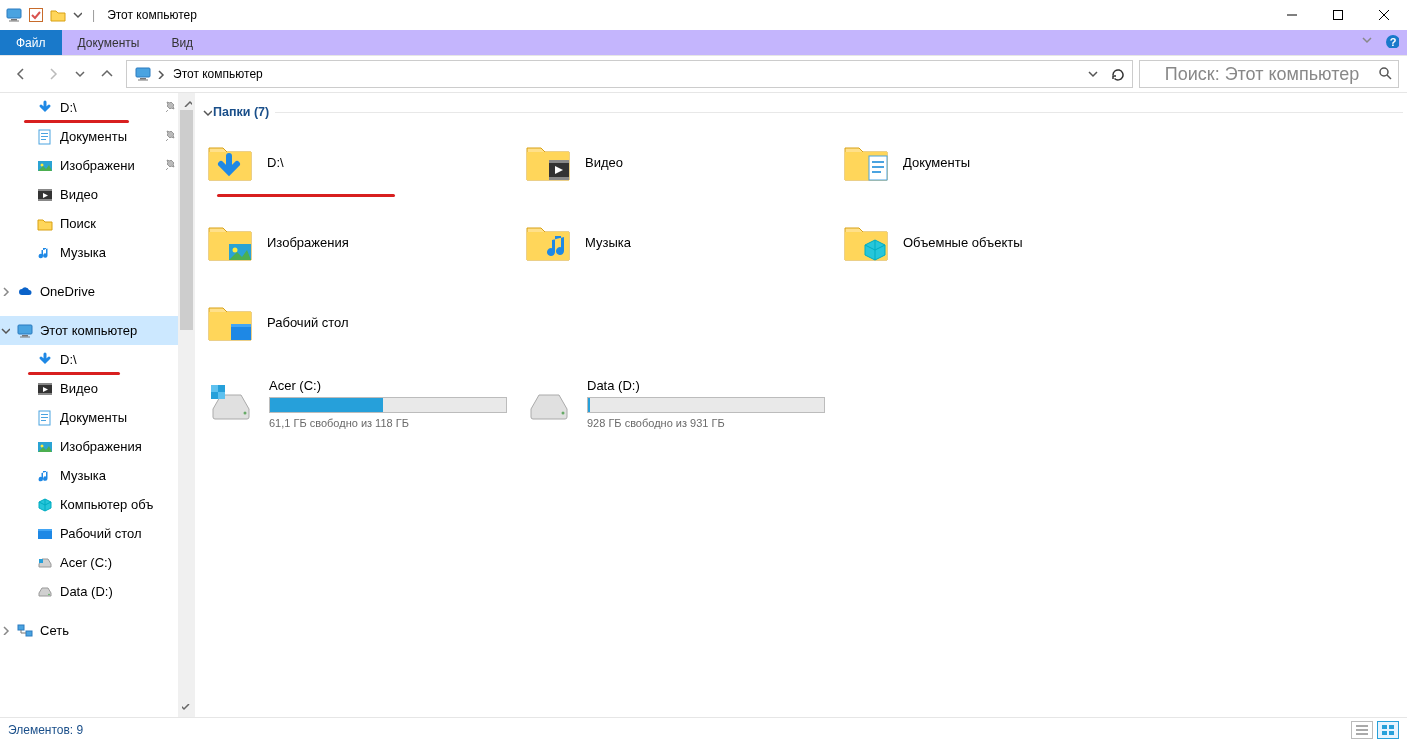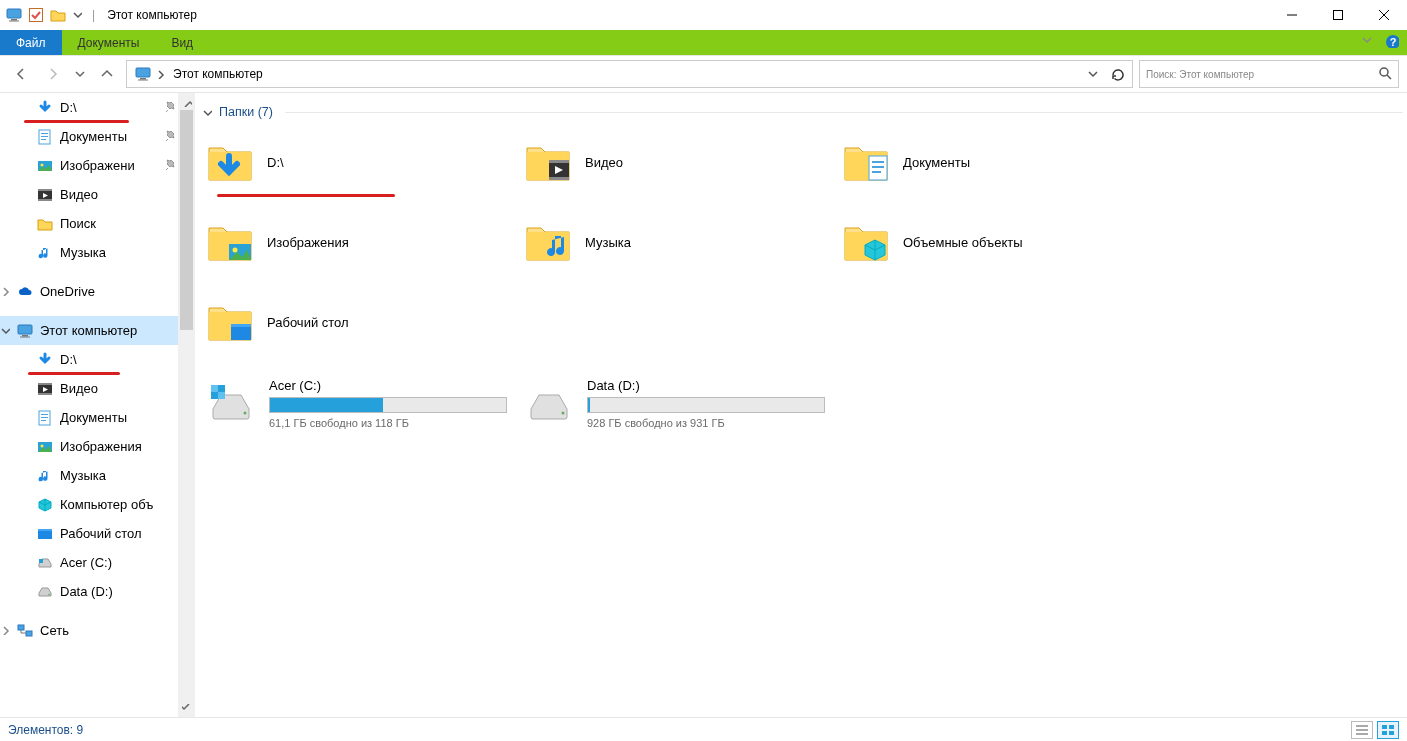--- a/index.html
+++ b/index.html
@@ -9,38 +9,38 @@
 .titlebar { height: 30px; display: flex; align-items: center; padding: 0 0 0 6px; background: #fff; position: relative; }
 .titlebar .qat { display: flex; align-items: center; gap: 6px; }
 .titlebar .qat .icon { width: 16px; height: 16px; display: inline-flex; align-items: center; justify-content: center; }
 .titlebar .sep { color: #999; margin: 0 4px; }
 .titlebar .title { font-size: 12px; margin-left: 2px; }
 .titlebar .winbtns { position: absolute; right: 0; top: 0; display: flex; }
 .titlebar .winbtns div { width: 46px; height: 30px; display: flex; align-items: center; justify-content: center; cursor: default; }
 .titlebar .winbtns svg { width: 10px; height: 10px; }
 
 
-.ribbonbar { height: 26px; display: flex; align-items: stretch; background: #84cc16; border-bottom: 1px solid #e6e6e6; position: relative; }
+.ribbonbar { height: 26px; display: flex; align-items: stretch; background: #c4b5fd; border-bottom: 1px solid #e6e6e6; position: relative; }
 .ribbonbar .filebtn { background: #1979ca; color: #fff; padding: 0 16px; display: flex; align-items: center; font-size: 12px; }
 .ribbonbar .tab { padding: 0 16px; display: flex; align-items: center; color: #333; font-size: 12px; }
 .ribbonbar .right { position: absolute; right: 8px; top: 0; height: 100%; display: flex; align-items: center; gap: 10px; }
 .ribbonbar .right svg { width: 14px; height: 14px; }
 
 
 .navrow { height: 36px; display: flex; align-items: center; padding: 4px 8px; gap: 6px; background: #fff; }
 .navrow .navbtn { width: 26px; height: 26px; display: flex; align-items: center; justify-content: center; color: #666; }
 .navrow .navbtn.disabled { color: #bbb; }
 .addrbar { flex: 1; height: 28px; border: 1px solid #ccc; display: flex; align-items: center; padding: 0 4px; background: #fff; }
 .addrbar .crumb { display: flex; align-items: center; gap: 4px; font-size: 12px; padding: 0 4px; }
 .addrbar .crumb svg.arrow { width: 10px; height: 10px; }
 .addrbar .spacer { flex: 1; }
 .addrbar .tail { display: flex; align-items: center; gap: 2px; }
 .addrbar .tail .abtn { width: 22px; height: 22px; display: flex; align-items: center; justify-content: center; }
 .searchbox { width: 260px; height: 28px; border: 1px solid #ccc; display: flex; align-items: center; padding: 0 6px; color: #888; }
-.searchbox .searchph { flex: 1; color: #888; font-size: 10px; }
+.searchbox .searchph { flex: 1; color: #888; font-size: 18px; text-align: center; }
 
 
 .body { flex: 1; display: flex; min-height: 0; border-top: 1px solid #e6e6e6; }
 
 
 .navtree { width: 195px; background: #fff; overflow-y: hidden; position: relative; border-right: none; }
 .navtree .scroll { position: absolute; right: 0; top: 0; bottom: 0; width: 17px; background: #f0f0f0; }
 .navtree .scroll .up, .navtree .scroll .down { height: 17px; display: flex; align-items: center; justify-content: center; color: #666; }
 .navtree .scroll .down { position: absolute; bottom: 0; width: 100%; }
 .navtree .scroll .thumb { position: absolute; top: 17px; left: 2px; right: 2px; height: 220px; background: #cdcdcd; }
@@ -48,21 +48,21 @@
 .navtree li.item { display: flex; align-items: center; height: 29px; padding-left: 36px; gap: 6px; font-size: 13px; cursor: default; position: relative; white-space: nowrap; }
 .navtree li.item.sel { background: #cce8ff; }
 .navtree li.item.root { padding-left: 0; }
 .navtree li.item .ico { width: 18px; height: 18px; display: inline-flex; align-items: center; justify-content: center; }
 .navtree li.item .pin { margin-left: auto; margin-right: 20px; color: #888; }
 .navtree li.spacer { height: 10px; }
 .underline-red { position: absolute; height: 3px; background: #d81f1f; border-radius: 2px; }
 
 
 .content { flex: 1; overflow: auto; padding: 8px 4px 4px 4px; background: #fff; position: relative; }
-.grouphdr { display: flex; align-items: center; gap: 6px; color: #1a4f8a; font-size: 12.5px; margin: 4px 0 8px 2px; }
+.grouphdr { display: flex; align-items: center; color: #1a4f8a; font-size: 12.5px; margin: 4px 0 8px 2px; font-weight: bold; }
 .grouphdr .chev { width: 12px; height: 12px; display: inline-flex; align-items: center; justify-content: center; color: #555; }
 .grouphdr .line { flex: 1; height: 1px; background: #e8e8e8; margin-left: 6px; }
 
 .tilegrid { display: flex; flex-wrap: wrap; gap: 10px 0; margin-bottom: 14px; }
 .tile { width: 318px; height: 70px; display: flex; align-items: center; gap: 12px; padding: 4px 8px; }
 .tile .bigicon { width: 48px; height: 48px; display: flex; align-items: center; justify-content: center; }
 .tile .label { font-size: 13px; }
 
 .drivegrid { display: flex; flex-wrap: wrap; }
 .drive { width: 318px; height: 64px; display: flex; align-items: center; gap: 14px; padding: 4px 8px; }

